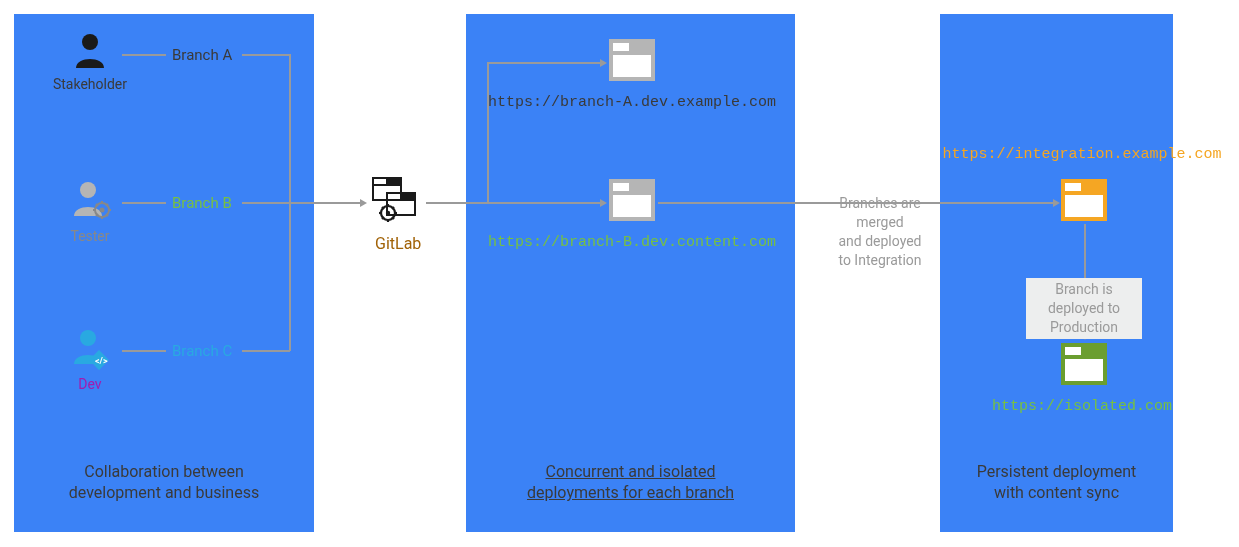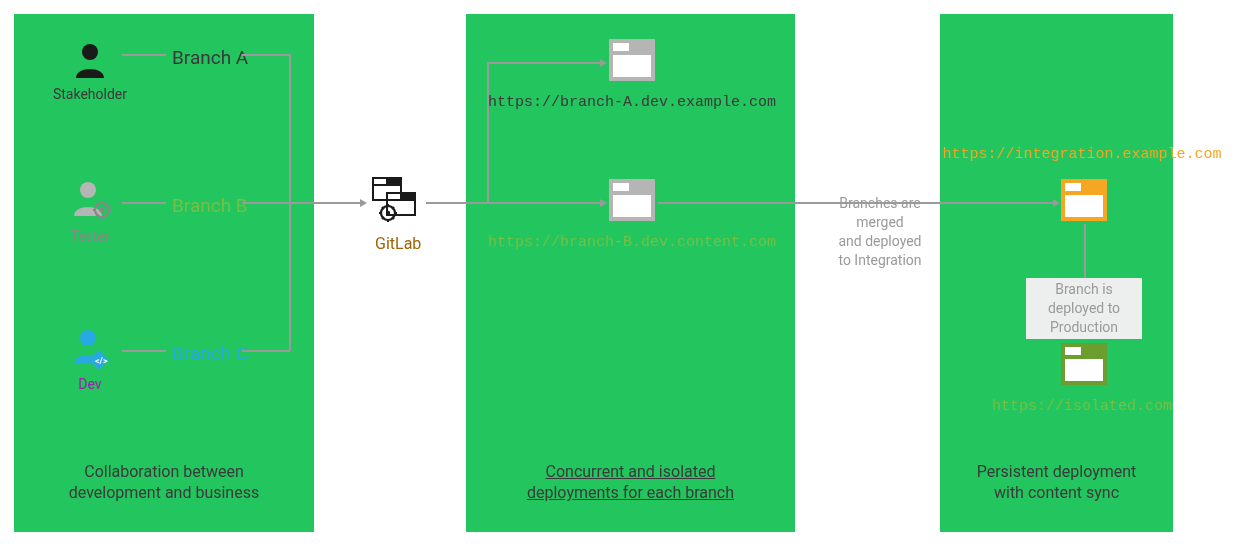--- a/index.html
+++ b/index.html
@@ -1,27 +1,27 @@
 <!DOCTYPE html>
 <html><head>
 <meta charset="utf-8">
 <style>
   * { box-sizing: border-box; margin: 0; padding: 0; }
   body { font-family: "Segoe UI", Roboto, Arial, sans-serif; background: #fff; width: 1239px; height: 547px; position: relative; }
-  .panel { position: absolute; background: #22c55e; }
+  .panel { position: absolute; background: #3b82f6; }
   .panel-left { left: 14px; top: 14px; width: 300px; height: 518px; }
   .panel-mid { left: 466px; top: 14px; width: 329px; height: 518px; }
   .panel-right { left: 940px; top: 14px; width: 233px; height: 518px; }
   .caption { position: absolute; width: 100%; text-align: center; font-size: 16px; color: #3a3a3a; line-height: 1.35; }
   .caption-left { bottom: 28px; }
   .caption-mid { bottom: 28px; text-decoration: underline; }
   .caption-right { bottom: 28px; }
   .role { position: absolute; text-align: center; }
   .role-label { font-size: 14px; color: #888; margin-top: 2px; }
-  .branch-label { position: absolute; font-size: 19px; }
+  .branch-label { position: absolute; font-size: 15px; }
   .connector { position: absolute; background: #9a9a9a; }
   .connector-h { height: 1.5px; }
   .connector-v { width: 1.5px; }
   .arrowhead { position: absolute; width: 0; height: 0; }
   .arrowhead-right { border-top: 4px solid transparent; border-bottom: 4px solid transparent; border-left: 7px solid #9a9a9a; }
   .arrowhead-down { border-left: 4px solid transparent; border-right: 4px solid transparent; border-top: 7px solid #9a9a9a; }
   .gitlab-label { position: absolute; font-size: 16px; color: #a16207; }
   .url { position: absolute; font-size: 15px; text-align: center; font-family: Liberation Mono, monospace; }
   .note { position: absolute; font-size: 14px; color: #9a9a9a; text-align: center; line-height: 1.35; margin-top: 24px; }
   .srv { position: absolute; }
@@ -35,21 +35,21 @@
 </div>
 <div class="panel panel-mid">
   <div class="caption caption-mid" style="white-space:pre-line">Concurrent and isolated
 deployments for each branch</div>
 </div>
 <div class="panel panel-right">
   <div class="caption caption-right" style="white-space:pre-line">Persistent deployment
 with content sync</div>
 </div>
 
-<div class="role" style="left:50px; top:40px; width:80px">
+<div class="role" style="left:50px; top:30px; width:80px">
   <svg width="40" height="40" viewBox="0 0 40 40">
     <circle cx="20" cy="12" r="8" fill="#1a1a1a"></circle>
     <path d="M6 38 C6 26 34 26 34 38 Z" fill="#1a1a1a"></path>
   </svg>
   <div class="role-label" style="color:#3a3a3a">Stakeholder</div>
 </div>
 
 <div class="role" style="left:50px; top:178px; width:80px">
   <svg width="44" height="44" viewBox="0 0 44 44">
     <circle cx="20" cy="12" r="8" fill="#b5b5b5"></circle>

